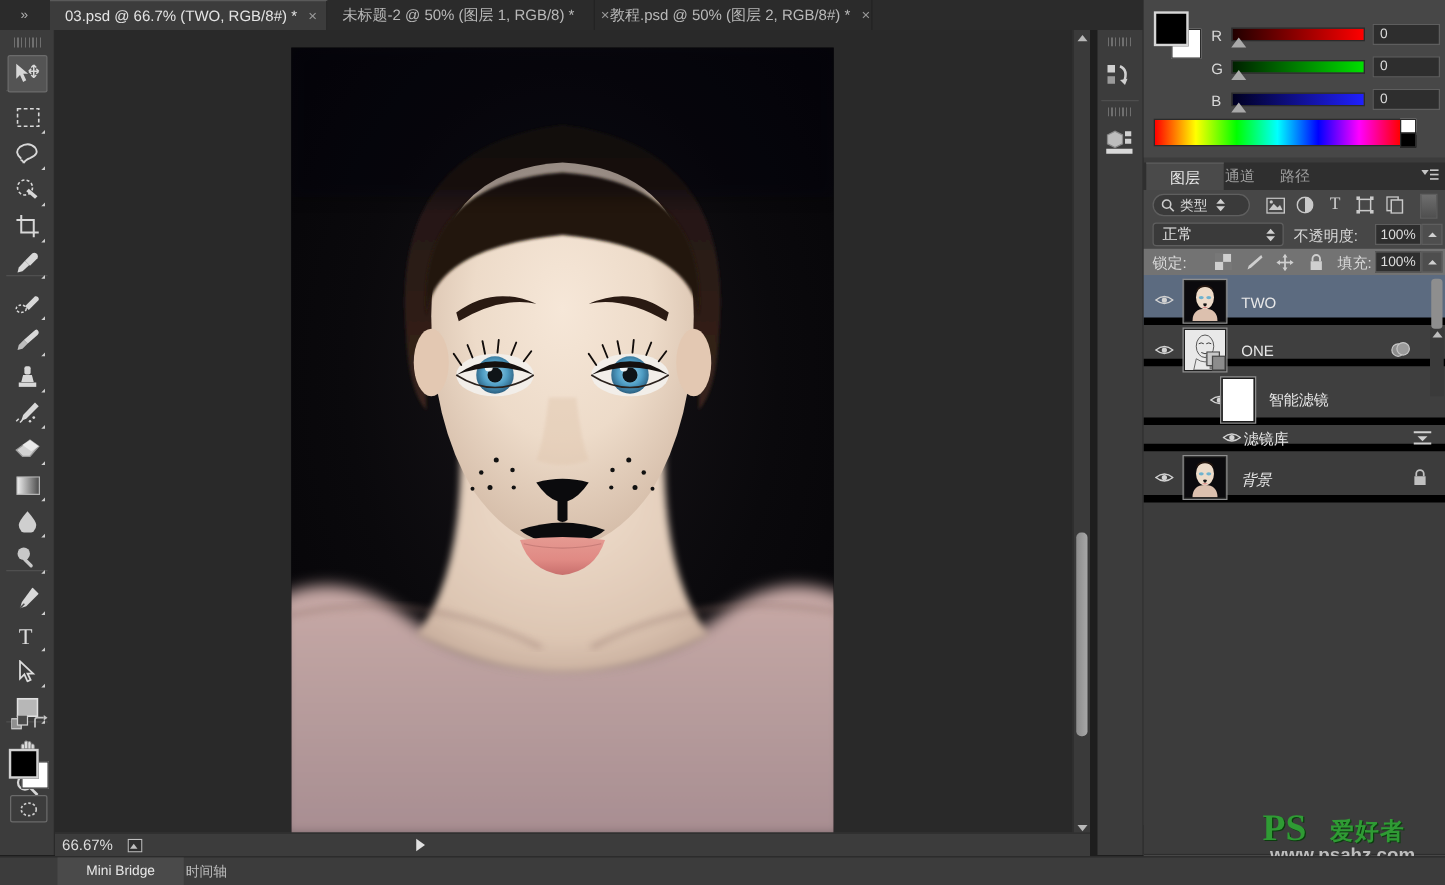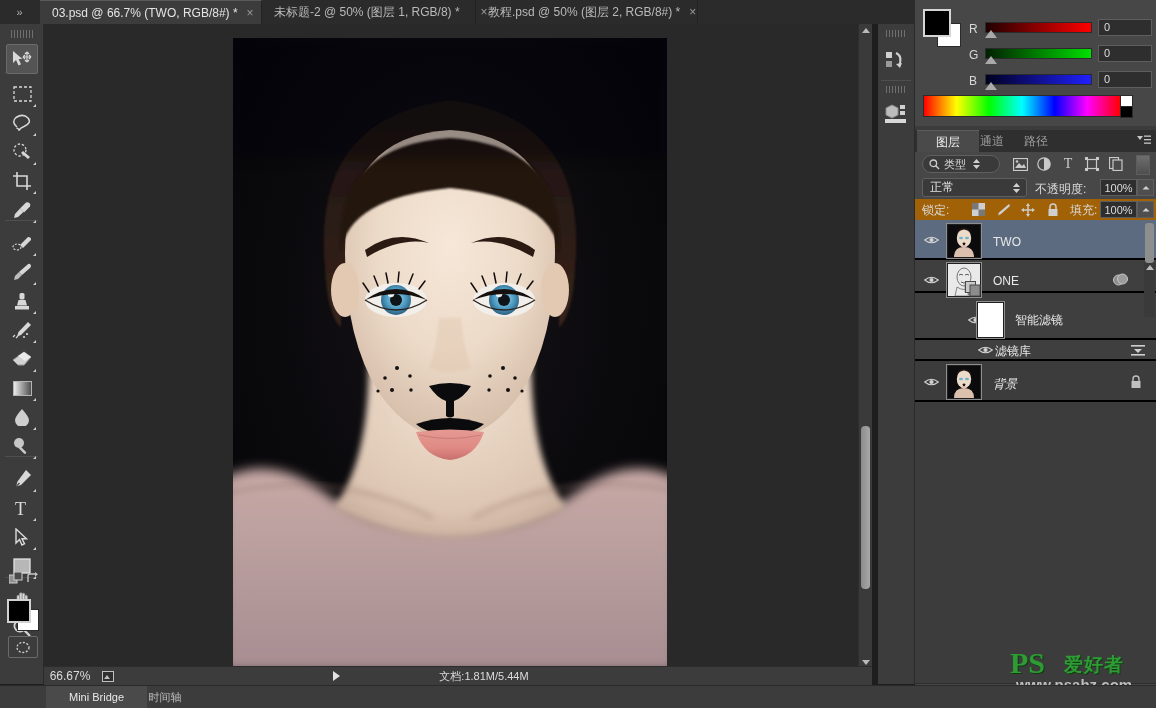--- a/index.html
+++ b/index.html
@@ -104,26 +104,26 @@
                 background:linear-gradient(180deg,#6e6e6e,#4f4f4f);border:1px solid #5e5e5e;}
   #blendrow{position:relative;height:23px;background:#474747;}
   #blendsel{position:absolute;left:7px;top:2px;width:105px;height:19px;background:#3a3a3a;
             border:1px solid #5f5f5f;border-radius:3px;box-sizing:border-box;
             display:flex;align-items:center;padding-left:7px;font-size:12px;color:#e0e0e0;}
   .fld{position:absolute;height:17px;background:#2e2e2e;border:1px solid #5e5e5e;
        box-sizing:border-box;font-size:11px;color:#dcdcdc;display:flex;align-items:center;
        justify-content:center;}
   .spin{position:absolute;width:17px;height:17px;background:#4e4e4e;border:1px solid #5e5e5e;
         box-sizing:border-box;display:flex;align-items:center;justify-content:center;}
-  #lockrow{position:relative;height:21px;background:#a16207;}
+  #lockrow{position:relative;height:21px;background:#737373;}
   .lockicon{position:absolute;top:3px;width:18px;height:15px;display:flex;align-items:center;justify-content:center;}
 
   
   #layerlist{position:relative;background:#3c3c3c;}
-  .lrow{position:relative;box-sizing:border-box;border-bottom:2px solid #000000;}
+  .lrow{position:relative;box-sizing:border-box;border-bottom:6px solid #000000;}
   .lrow.sel{background:#5c6b80;}
   .eye{position:absolute;left:8px;width:16px;height:14px;display:flex;align-items:center;justify-content:center;}
   .lthumb{position:absolute;overflow:hidden;border:1px solid #1f1f1f;outline:1px solid #8e8e8e;background:#111;}
   .lname{position:absolute;font-size:12px;color:#e8e8e8;}
   .lname.ital{font-style:italic;}
   #llscroll{position:absolute;right:1px;width:11px;background:#3a3a3a;}
   #llscroll .th{position:absolute;left:1px;width:9px;background:#8e8e8e;border-radius:3px;}
 
   #lpbottom{position:absolute;left:0;bottom:0;width:241px;height:24px;background:#474747;
             border-top:1px solid #2d2d2d;}
@@ -523,21 +523,20 @@
 </div>
 
 <div class="abs" id="statusbar">
   <div id="zoomval">66.67%</div>
   <div class="abs" style="left:56px;top:2px;width:16px;height:14px;display:flex;align-items:center;justify-content:center;">
     <svg width="12" height="11" viewBox="0 0 12 11">
         <rect x="0.5" y="0.5" width="11" height="10" fill="#2f2f2f" stroke="#c0c0c0"></rect>
         <path d="M2 8 L5 4 L8 8 Z" fill="#c0c0c0"></path>
       </svg>
   </div>
-  <div id="docinfo">文档:1.81M/5.44M</div>
   <div class="abs" style="left:289px;top:4px;width:0;height:0;border-top:5px solid transparent;border-bottom:5px solid transparent;border-left:7px solid #e2e2e2;"></div>
 </div>
 
 <div class="abs" id="iconstrip">
   <div class="igrip" style="top:6px;"></div>
   <div class="istrip-cell" style="top:18px;height:36px;display:flex;align-items:center;justify-content:center;">
     <svg width="22" height="20" viewBox="0 0 22 20">
       <rect x="1" y="2" width="6" height="6" fill="#d0d0d0"></rect>
       <rect x="1" y="11" width="6" height="6" fill="#9a9a9a"></rect>
       <path d="M11 3 Q18 6 14 16" stroke="#d0d0d0" stroke-width="2" fill="none"></path>

